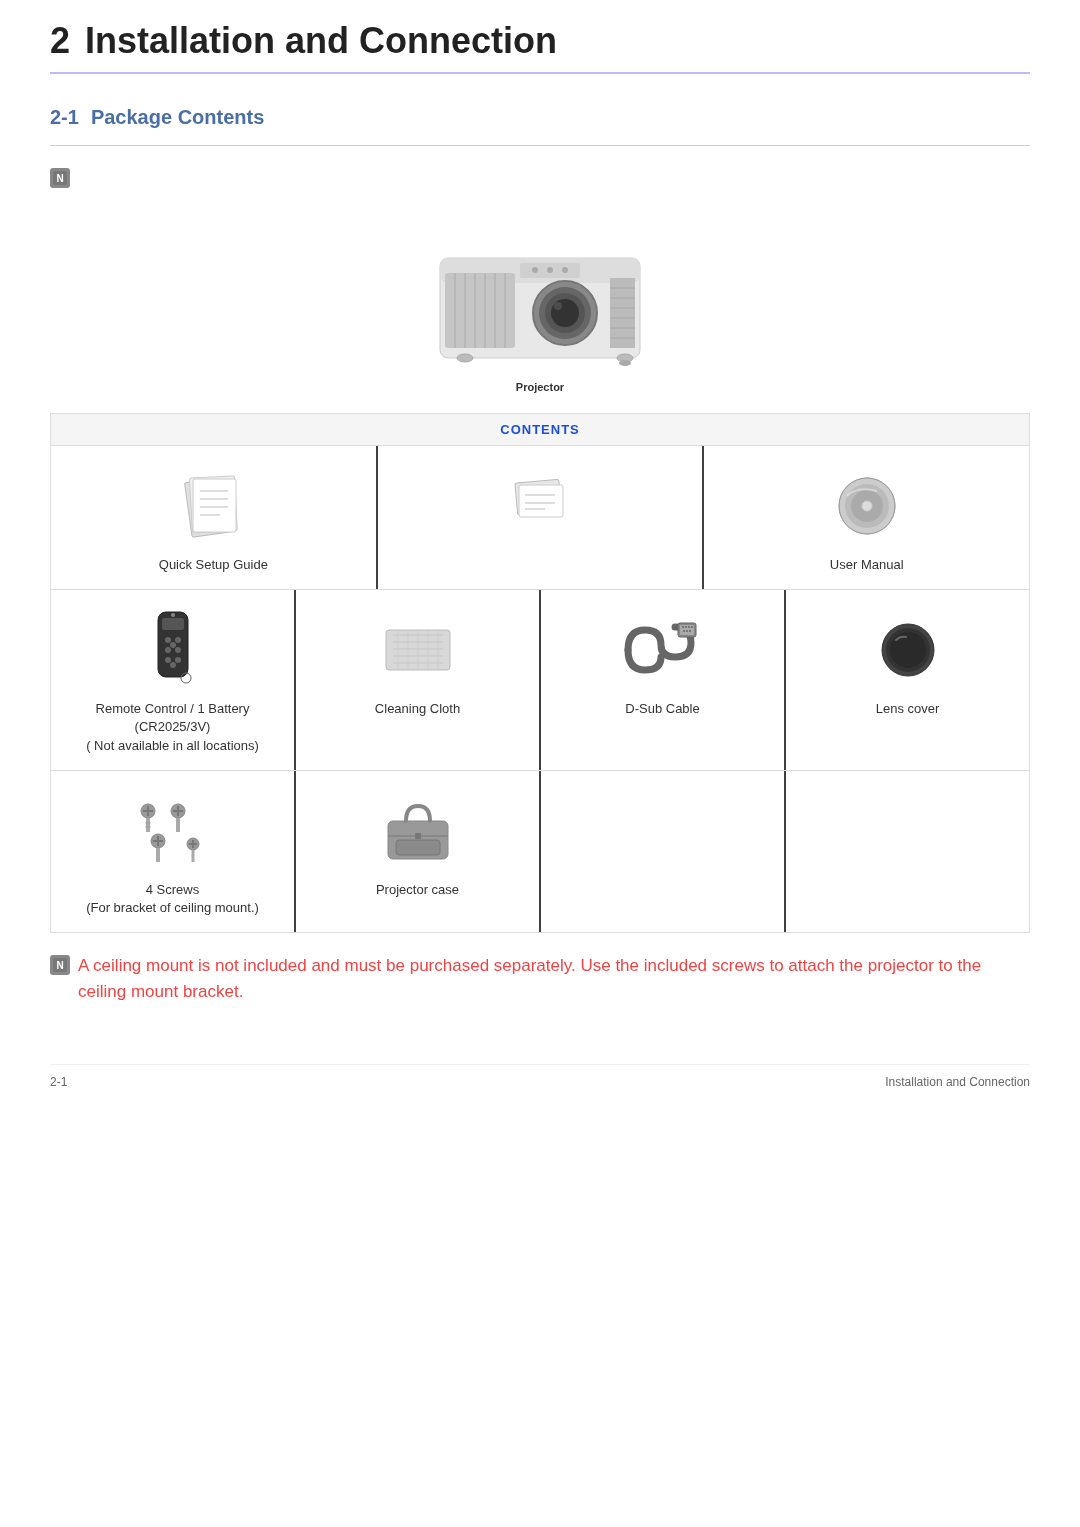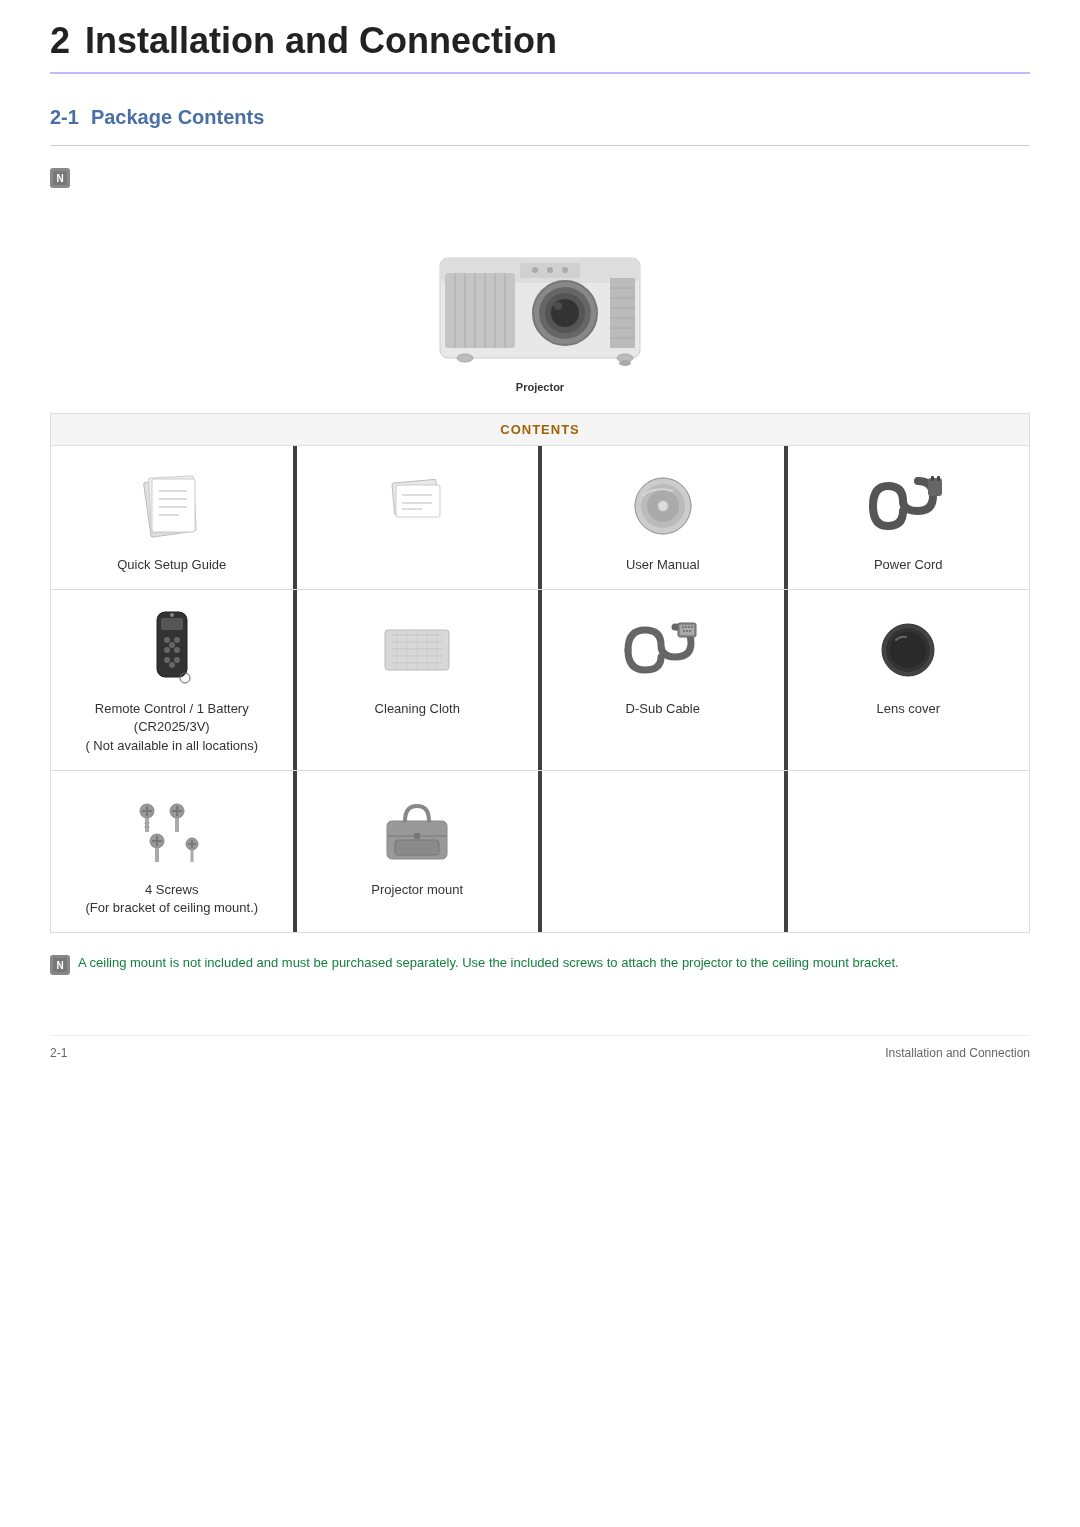--- a/index.html
+++ b/index.html
@@ -98,38 +98,38 @@
     .contents-table {
       border: 1px solid #ddd;
       width: 100%;
       margin-bottom: 20px;
     }
     .contents-header {
       background: #f5f5f5;
       text-align: center;
       padding: 8px;
       font-weight: bold;
-      color: #a16207;
+      color: #1d4ed8;
       letter-spacing: 1px;
       font-size: 13px;
       border-bottom: 1px solid #ddd;
     }
     .contents-row {
       display: flex;
       border-bottom: 1px solid #ddd;
     }
     .contents-row:last-child {
       border-bottom: none;
       justify-content: flex-end;
     }
     .contents-cell {
       flex: 1;
       text-align: center;
       padding: 20px 10px 15px 10px;
-      border-right: 4px solid #404040;
+      border-right: 2px solid #404040;
     }
     .contents-cell:last-child {
       border-right: none;
     }
     .item-img {
       height: 80px;
       display: flex;
       align-items: center;
       justify-content: center;
       margin-bottom: 10px;
@@ -139,22 +139,22 @@
       color: #333;
       line-height: 1.4;
     }
 
     .footer-note {
       display: flex;
       align-items: flex-start;
       margin-top: 15px;
     }
     .footer-text {
-      color: #15803d;
-      font-size: 13px;
+      color: #ef4444;
+      font-size: 17px;
       line-height: 1.5;
     }
 
     .page-footer {
       display: flex;
       justify-content: space-between;
       margin-top: 60px;
       padding-top: 10px;
       border-top: 1px solid #eee;
       font-size: 12px;
@@ -264,34 +264,20 @@
           <circle cx="35" cy="35" r="16" fill="#aaa"></circle>
           <circle cx="35" cy="35" r="5" fill="#ddd" stroke="#ccc" stroke-width="1"></circle>
 
           <path d="M15 25 Q25 15 45 20" stroke="white" stroke-width="2" fill="none" opacity="0.4"></path>
           <circle cx="35" cy="35" r="28" fill="none" stroke="#999" stroke-width="1"></circle>
         </svg>
       </div>
       <div class="item-label">User Manual</div>
     </div>
 
-    <div class="contents-cell">
-      <div class="item-img">
-        <svg width="80" height="60" viewBox="0 0 80 60">
-
-          <path d="M5 30 Q5 10 20 10 Q35 10 35 25 Q35 35 50 35 Q65 35 65 20 Q65 5 50 5" fill="none" stroke="#555" stroke-width="8" stroke-linecap="round"></path>
-          <path d="M5 30 Q5 50 20 50 Q35 50 35 35" fill="none" stroke="#555" stroke-width="8" stroke-linecap="round"></path>
-
-          <rect x="60" y="2" width="14" height="18" rx="3" fill="#666"></rect>
-          <rect x="63" y="0" width="3" height="5" rx="1" fill="#444"></rect>
-          <rect x="69" y="0" width="3" height="5" rx="1" fill="#444"></rect>
-        </svg>
-      </div>
-      <div class="item-label">Power Cord</div>
-    </div>
   </div>
 
   <div class="contents-row">
 
     <div class="contents-cell">
       <div class="item-img">
         <svg width="50" height="80" viewBox="0 0 50 80">
 
           <rect x="10" y="2" width="30" height="65" rx="8" fill="#333" stroke="#222" stroke-width="1"></rect>
 
@@ -421,21 +407,21 @@
 
           <path d="M28 25 Q28 10 40 10 Q52 10 52 25" fill="none" stroke="#888" stroke-width="4" stroke-linecap="round"></path>
 
           <line x1="10" y1="40" x2="70" y2="40" stroke="#888" stroke-width="2"></line>
 
           <rect x="37" y="37" width="6" height="6" rx="1" fill="#777"></rect>
 
           <rect x="18" y="44" width="44" height="15" rx="3" fill="#8a8a8a" stroke="#777" stroke-width="1"></rect>
         </svg>
       </div>
-      <div class="item-label">Projector mount</div>
+      <div class="item-label">Projector case</div>
     </div>
 
     <div class="contents-cell">
       <div class="item-img"></div>
       <div class="item-label"></div>
     </div>
     <div class="contents-cell">
       <div class="item-img"></div>
       <div class="item-label"></div>
     </div>

